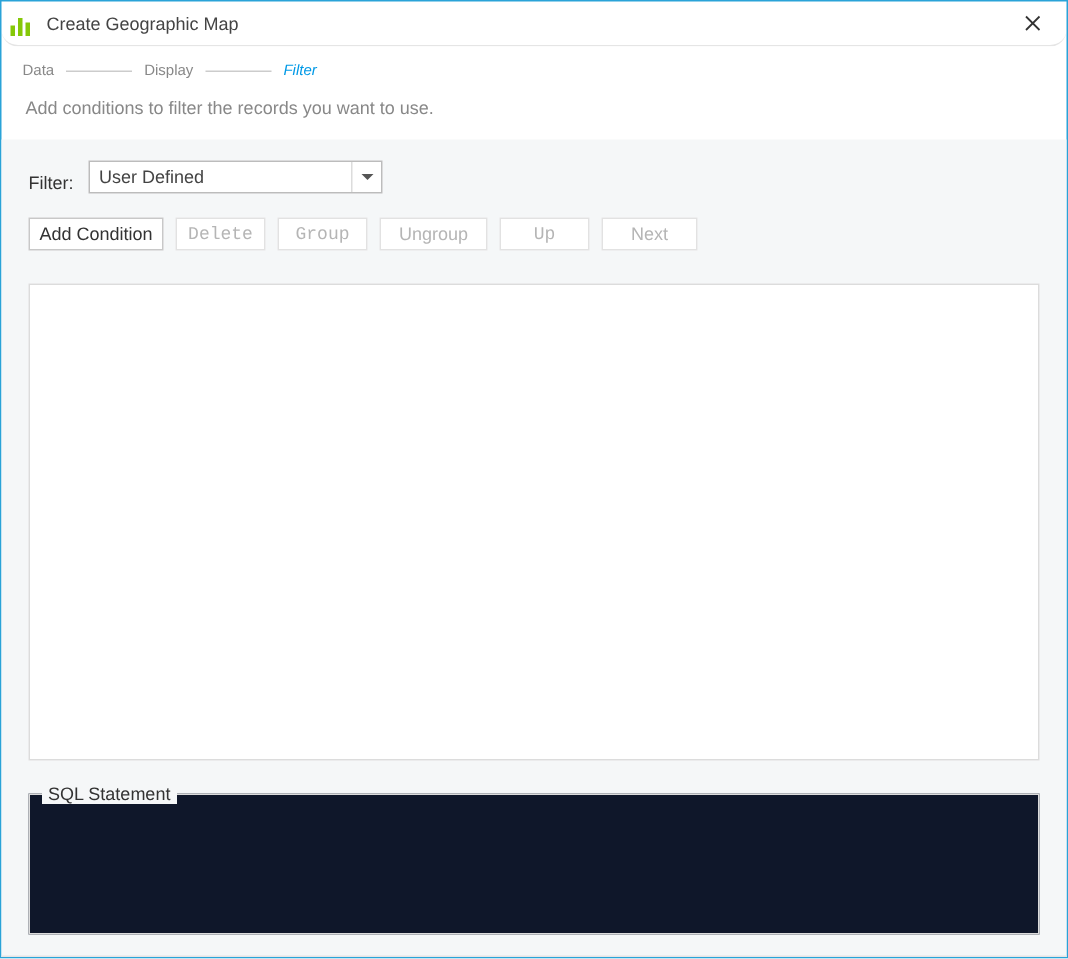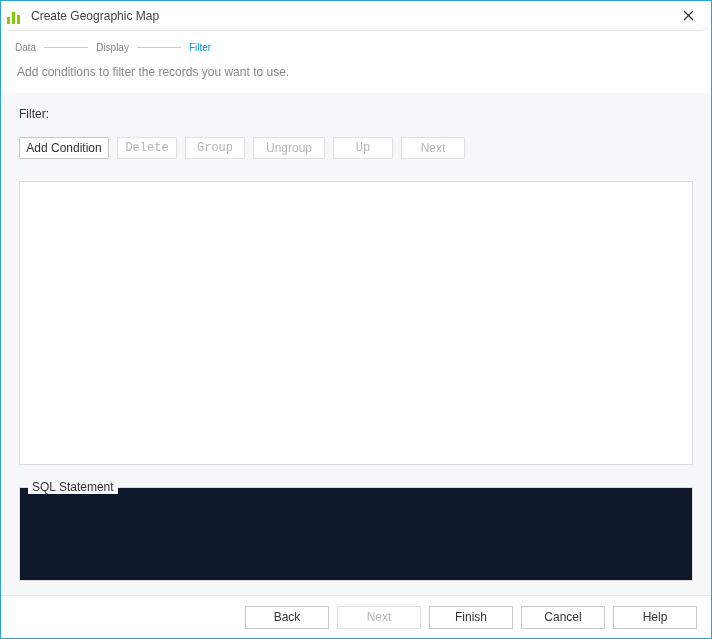--- a/index.html
+++ b/index.html
@@ -54,21 +54,21 @@
     display: flex; align-items: center;
     padding: 6px 12px 0 12px;
     gap: 6px;
   }
   .step {
     font-size: 10px;
     color: #888;
     cursor: pointer;
     padding: 0 2px;
   }
-  .step.active { color: #0099e6; }
+  .step.active { color: #0099e6; font-style: italic; }
   .step-sep {
     flex: 0 0 44px;
     height: 1px;
     background: #ccc;
   }
   .hint {
     padding: 8px 24px 14px 16px;
     color: #888;
     font-size: 12px;
   }
@@ -199,20 +199,24 @@
     <div class="step active">Filter</div>
   </div>
 
   <div class="hint">Add conditions to filter the records you want to use.</div>
 
   <div class="content-outer">
     <div class="content">
 
       <div class="filter-row">
         <label>Filter:</label>
+        <div class="combo">
+          <span>User Defined</span>
+          <span class="arrow"></span>
+        </div>
       </div>
 
       <div class="btn-row">
         <div class="btn wide">Add Condition</div>
         <div class="btn w60 disabled">Delete</div>
         <div class="btn w60 disabled">Group</div>
         <div class="btn w72 disabled">Ungroup</div>
         <div class="btn w60 disabled">Up</div>
         <div class="btn w64 disabled">Next</div>
       </div>
@@ -221,21 +225,14 @@
 
       <div class="sql-wrap">
         <div class="sql-block">
           <div class="legend">SQL Statement</div>
         </div>
       </div>
 
     </div>
   </div>
 
-  <div class="footer">
-    <div class="btn">Back</div>
-    <div class="btn disabled">Next</div>
-    <div class="btn">Finish</div>
-    <div class="btn">Cancel</div>
-    <div class="btn">Help</div>
-  </div>
 
 </div>
 
 </body></html>

